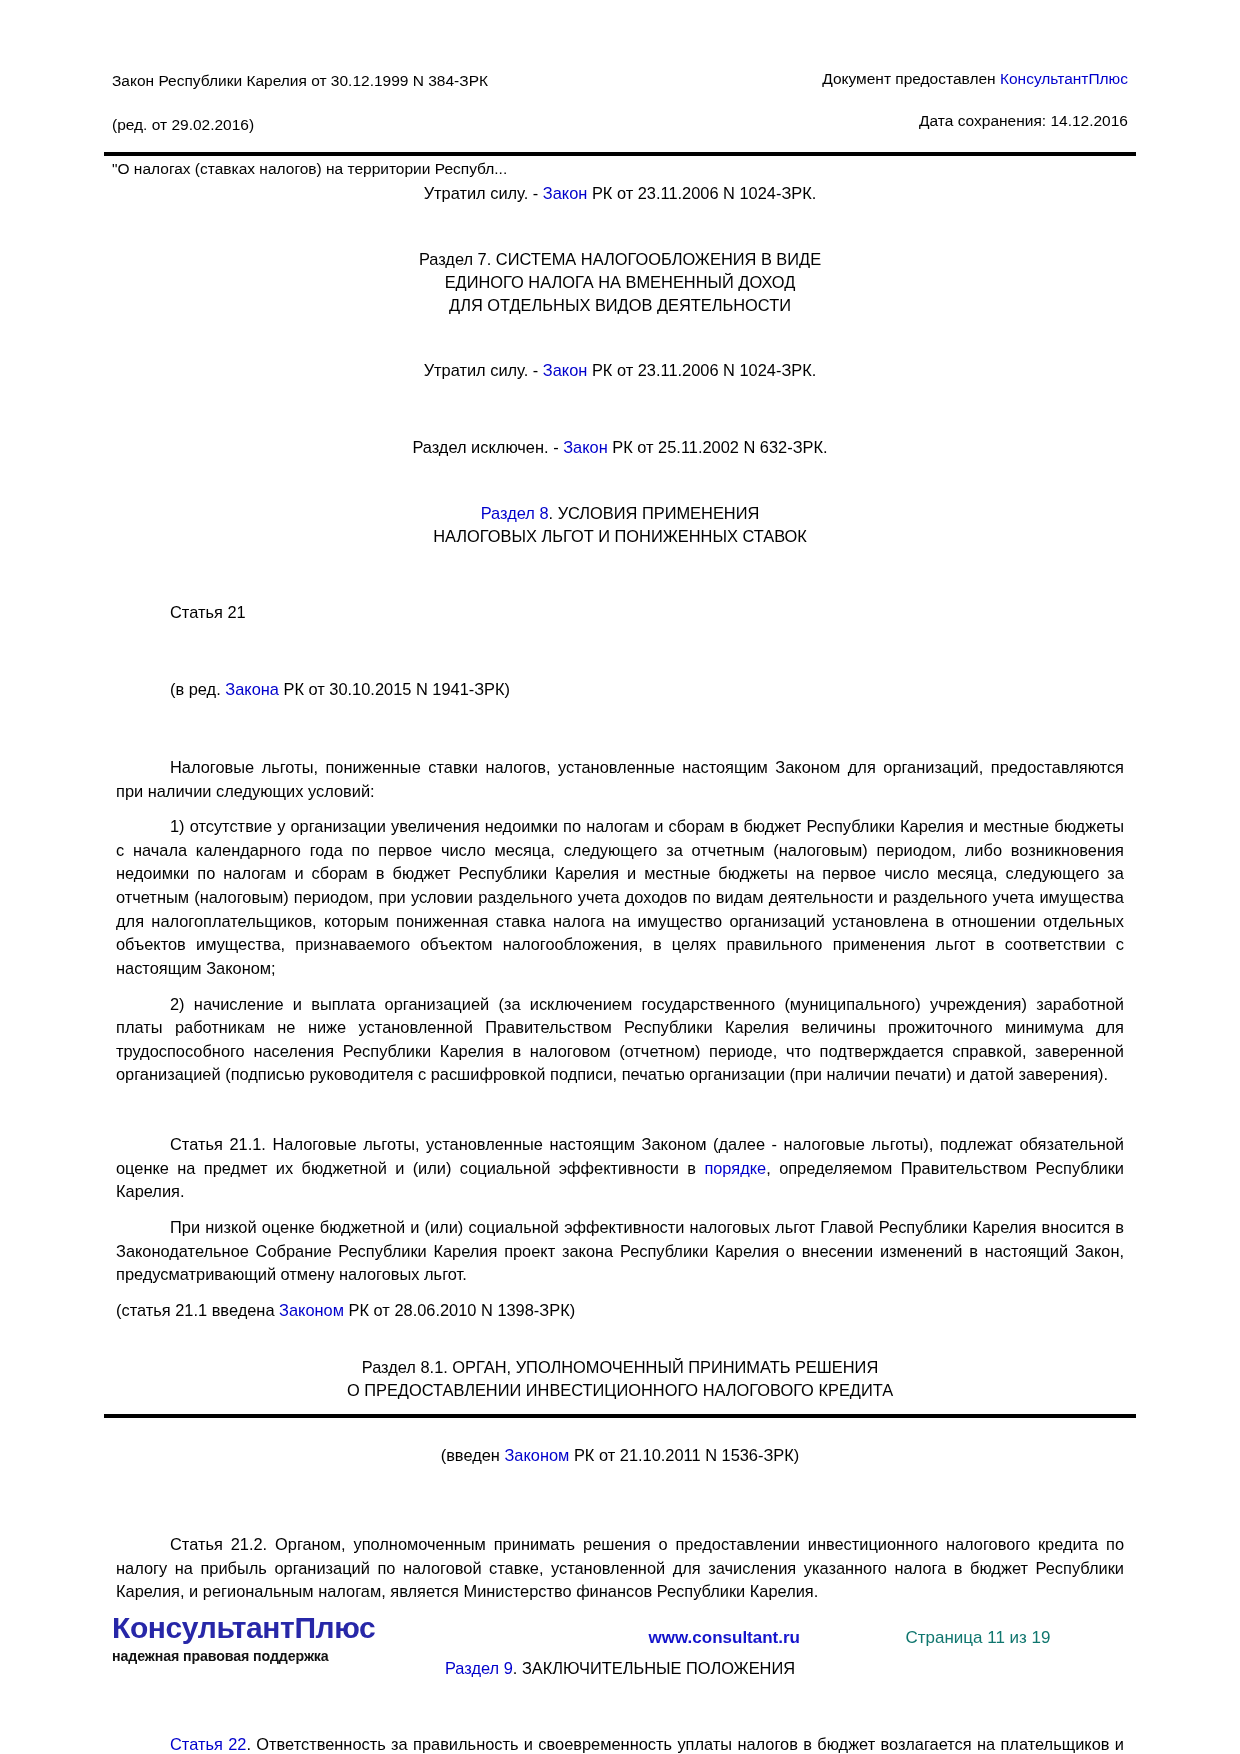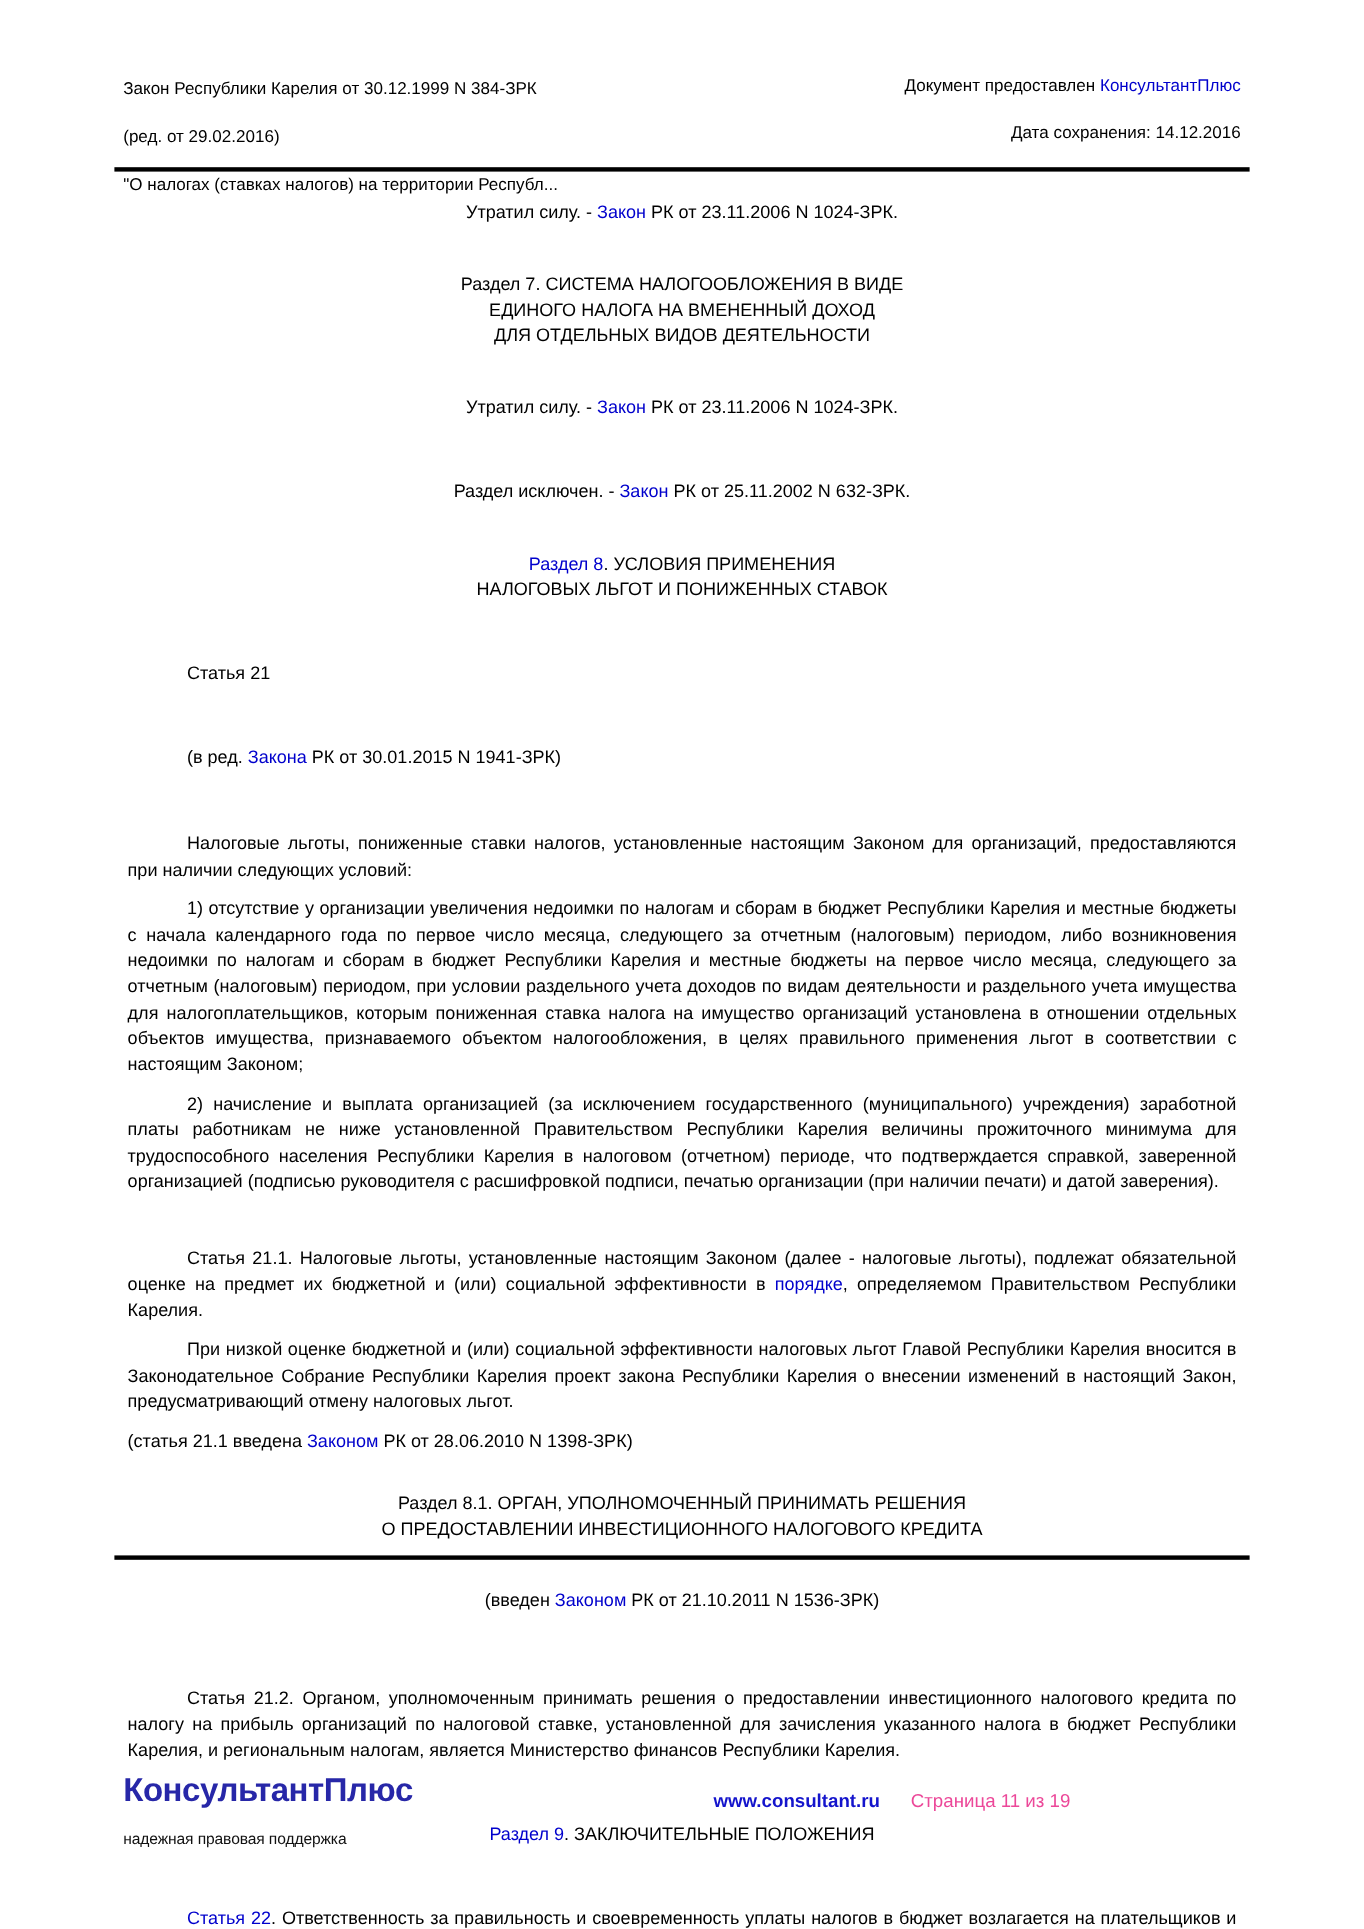--- a/index.html
+++ b/index.html
@@ -110,40 +110,40 @@
   .footer-logo {
     color: #2727a8;
     font-weight: bold;
     font-size: 30px;
     letter-spacing: -0.4px;
     line-height: 1.05;
     font-family: "Liberation Sans", "DejaVu Sans", sans-serif;
   }
   .footer-tagline {
     color: #111111;
-    font-weight: normal;
+    font-weight: bold;
     font-size: 14.2px;
-    margin-top: 20px;
+    margin-top: 4px;
     letter-spacing: -0.1px;
   }
   .footer-url {
     color: #1414cc;
     font-weight: bold;
     font-size: 17px;
     margin-top: 16px;
     text-align: right;
     flex: 0 0 auto;
     width: 330px;
   }
   .footer-page {
     font-size: 17px;
     margin-top: 16px;
-    text-align: left;
+    text-align: center;
     width: 300px;
-    color: #ec4899;
+    color: #0f766e;
   }
 </style>
 </head>
 <body>
 
 <div class="page">
 
   <div class="doc-header">
     <div class="doc-header-left">
       <div>Закон Республики Карелия от 30.12.1999 N 384-ЗРК</div>
@@ -185,21 +185,21 @@
       <div>НАЛОГОВЫХ ЛЬГОТ И ПОНИЖЕННЫХ СТАВОК</div>
     </div>
 
     <div class="gap-l"></div>
     <div class="gap-s"></div>
 
     <p class="p indent-small left">Статья 21</p>
 
     <div class="gap-l"></div>
 
-    <p class="p indent-small left"><span>(в ред. </span><span class="link">Закона</span><span> РК от 30.01.2015 N 1941-ЗРК)</span></p>
+    <p class="p indent-small left"><span>(в ред. </span><span class="link">Закона</span><span> РК от 30.10.2015 N 1941-ЗРК)</span></p>
 
     <div class="gap-l"></div>
 
     <p class="p just indent">Налоговые льготы, пониженные ставки налогов, установленные настоящим Законом для организаций, предоставляются при наличии следующих условий:</p>
     <p class="p just indent">1) отсутствие у организации увеличения недоимки по налогам и сборам в бюджет Республики Карелия и местные бюджеты с начала календарного года по первое число месяца, следующего за отчетным (налоговым) периодом, либо возникновения недоимки по налогам и сборам в бюджет Республики Карелия и местные бюджеты на первое число месяца, следующего за отчетным (налоговым) периодом, при условии раздельного учета доходов по видам деятельности и раздельного учета имущества для налогоплательщиков, которым пониженная ставка налога на имущество организаций установлена в отношении отдельных объектов имущества, признаваемого объектом налогообложения, в целях правильного применения льгот в соответствии с настоящим Законом;</p>
     <p class="p just indent">2) начисление и выплата организацией (за исключением государственного (муниципального) учреждения) заработной платы работникам не ниже установленной Правительством Республики Карелия величины прожиточного минимума для трудоспособного населения Республики Карелия в налоговом (отчетном) периоде, что подтверждается справкой, заверенной организацией (подписью руководителя с расшифровкой подписи, печатью организации (при наличии печати) и датой заверения).</p>
 
     <div class="gap-m"></div>
 
     <p class="p just indent"><span>Статья 21.1. Налоговые льготы, установленные настоящим Законом (далее - налоговые льготы), подлежат обязательной оценке на предмет их бюджетной и (или) социальной эффективности в </span><span class="link">порядке</span><span>, определяемом Правительством Республики Карелия.</span></p>

